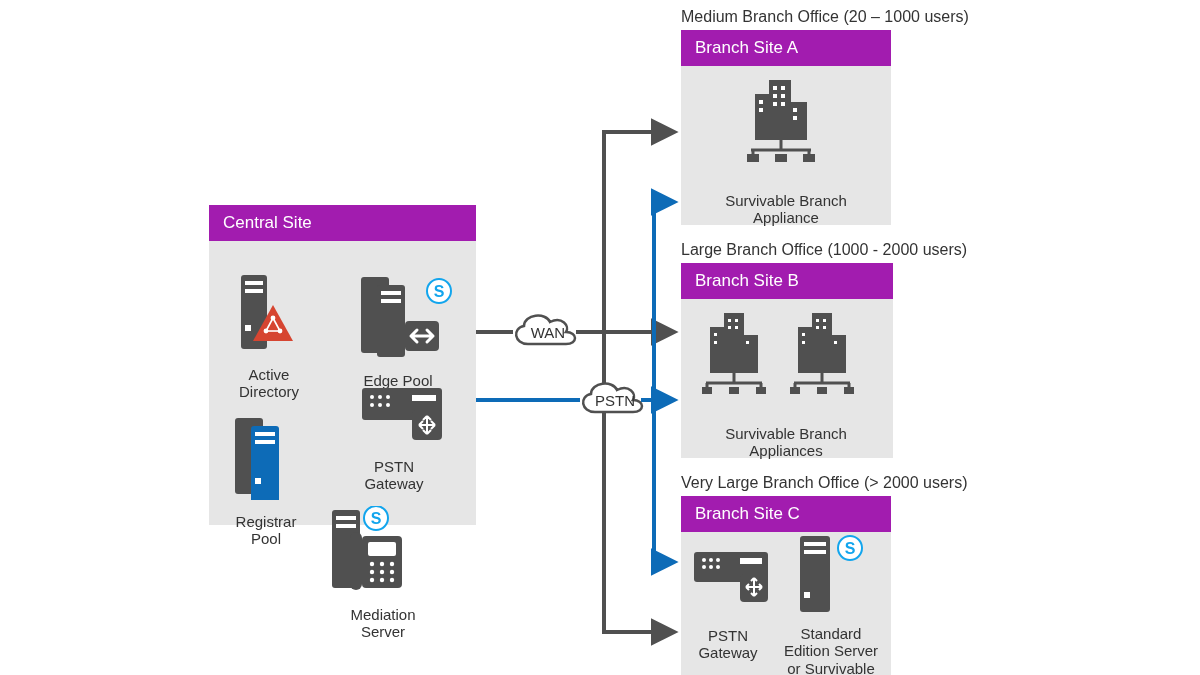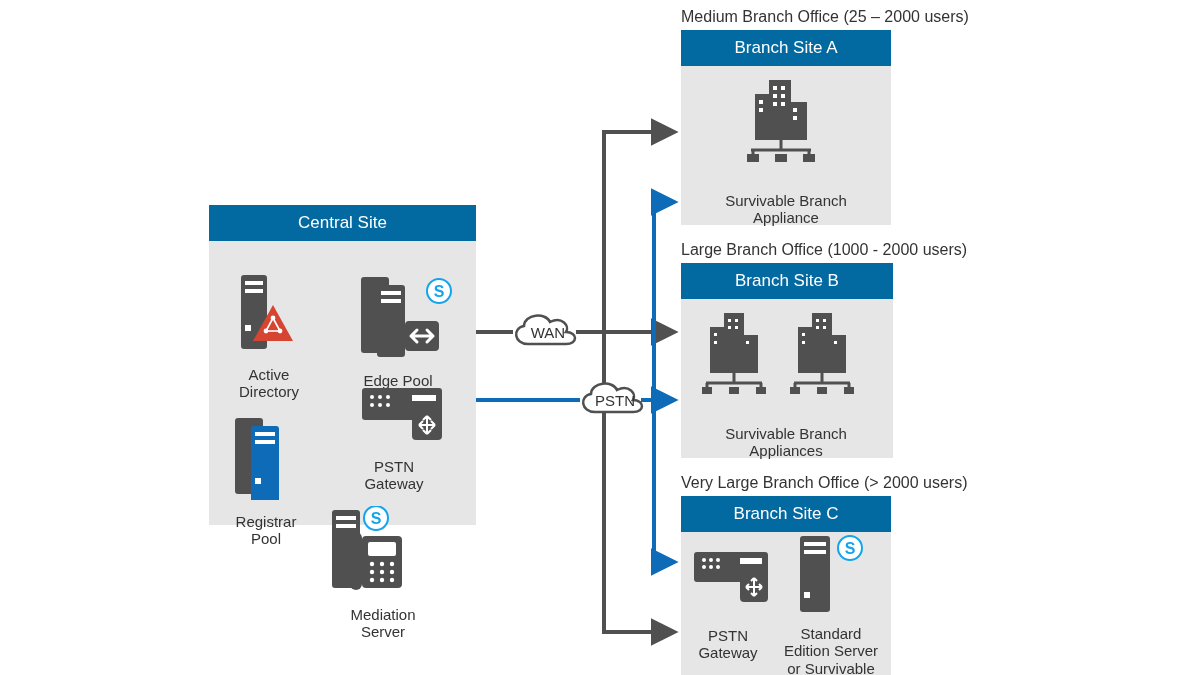--- a/index.html
+++ b/index.html
@@ -12,26 +12,25 @@
     color: #333333;
     position: relative;
     overflow: hidden;
   }
   .panel {
     position: absolute;
     background: #e6e6e6;
     box-sizing: border-box;
   }
   .panel-header {
-    background: #0369a1;
+    background: #a21caf;
     color: #ffffff;
     font-size: 17px;
     padding: 8px 14px;
     font-weight: 400;
-    text-align: center;
   }
   .label {
     position: absolute;
     font-size: 15px;
     text-align: center;
     color: #333333;
     line-height: 1.15;
     margin-top: 11px;
   }
   .section-caption {
@@ -197,21 +196,21 @@
   <span>WAN</span>
 </div>
 
 <div class="cloud" style="left:575px; top:378px; width:72px; height:44px;">
   <svg width="72" height="44" viewBox="0 0 72 44">
     <path d="M20 34 C6 34 4 18 16 16 C16 4 38 2 42 12 C54 6 62 16 58 22 C70 22 70 34 58 34 Z" fill="#fff" stroke="#505050" stroke-width="2.5"></path>
   </svg>
   <span>PSTN</span>
 </div>
 
-<div class="section-caption" style="left:681px; top:8px;">Medium Branch Office (25 – 2000 users)</div>
+<div class="section-caption" style="left:681px; top:8px;">Medium Branch Office (20 – 1000 users)</div>
 <div class="panel" style="left:681px; top:30px; width:210px; height:195px;">
   <div class="panel-header">Branch Site A</div>
 </div>
 <div class="icon-wrap" style="left:745px; top:80px;">
   <svg width="82" height="86" viewBox="0 0 82 86">
     <rect x="24" y="0" width="22" height="60" fill="#505050"></rect>
     <rect x="10" y="14" width="18" height="46" fill="#505050"></rect>
     <rect x="44" y="22" width="18" height="38" fill="#505050"></rect>
     <rect x="28" y="6" width="4" height="4" fill="#fff"></rect>
       <rect x="36" y="6" width="4" height="4" fill="#fff"></rect>

